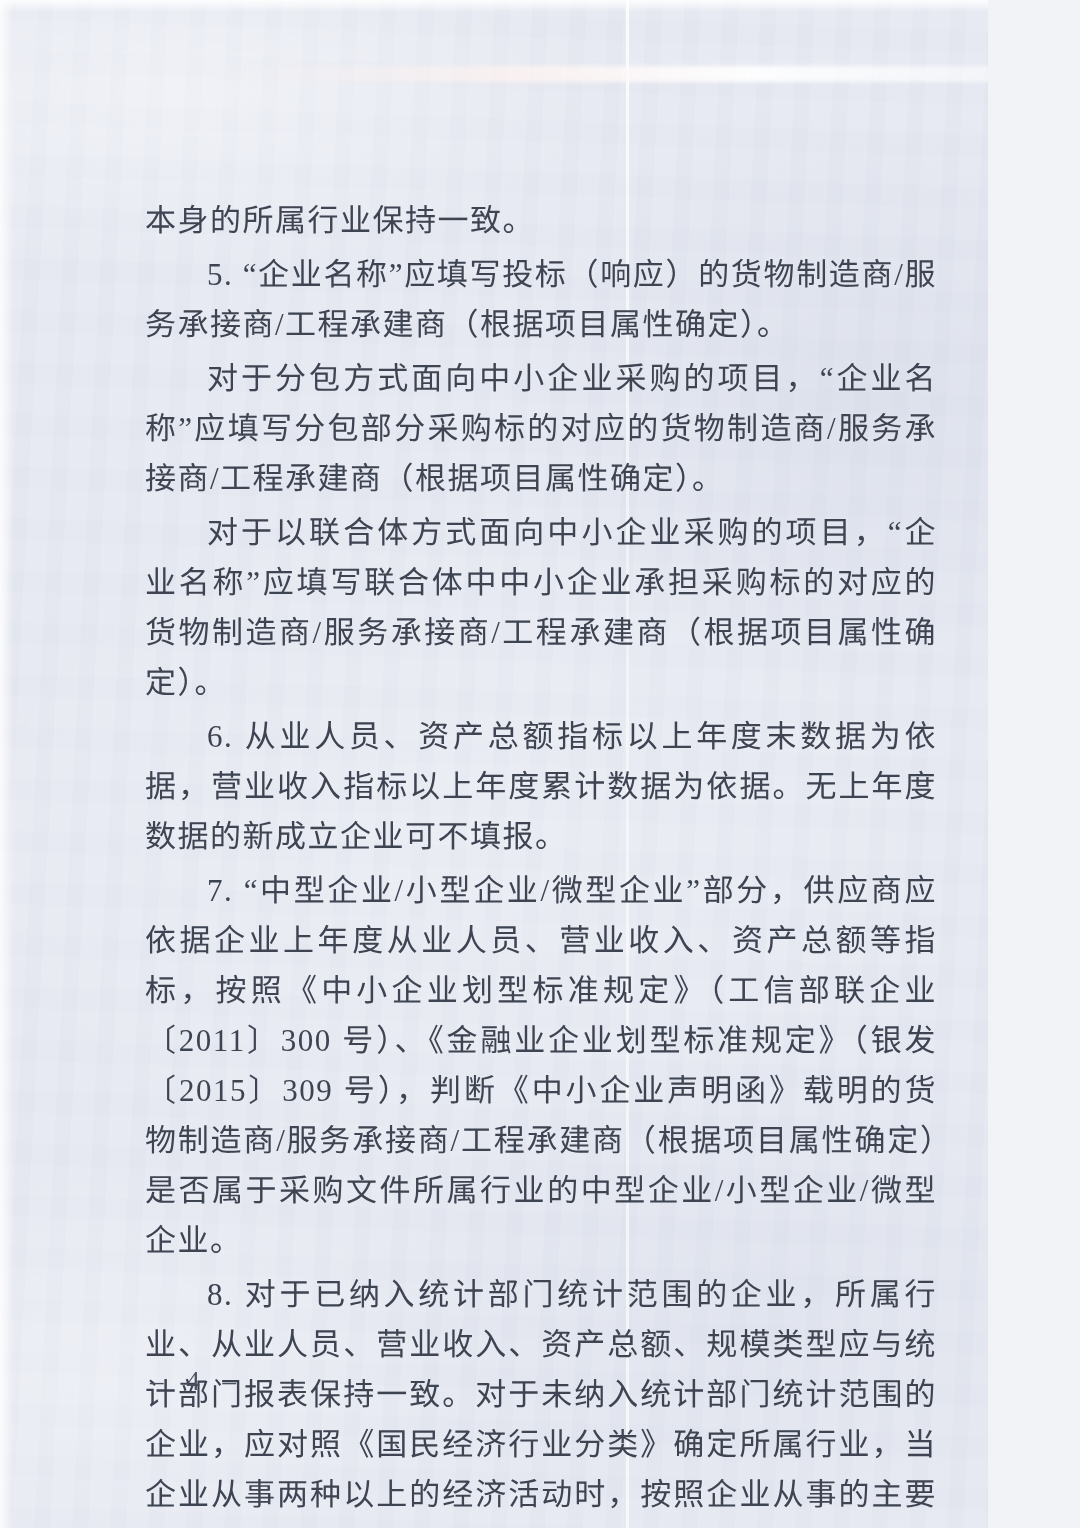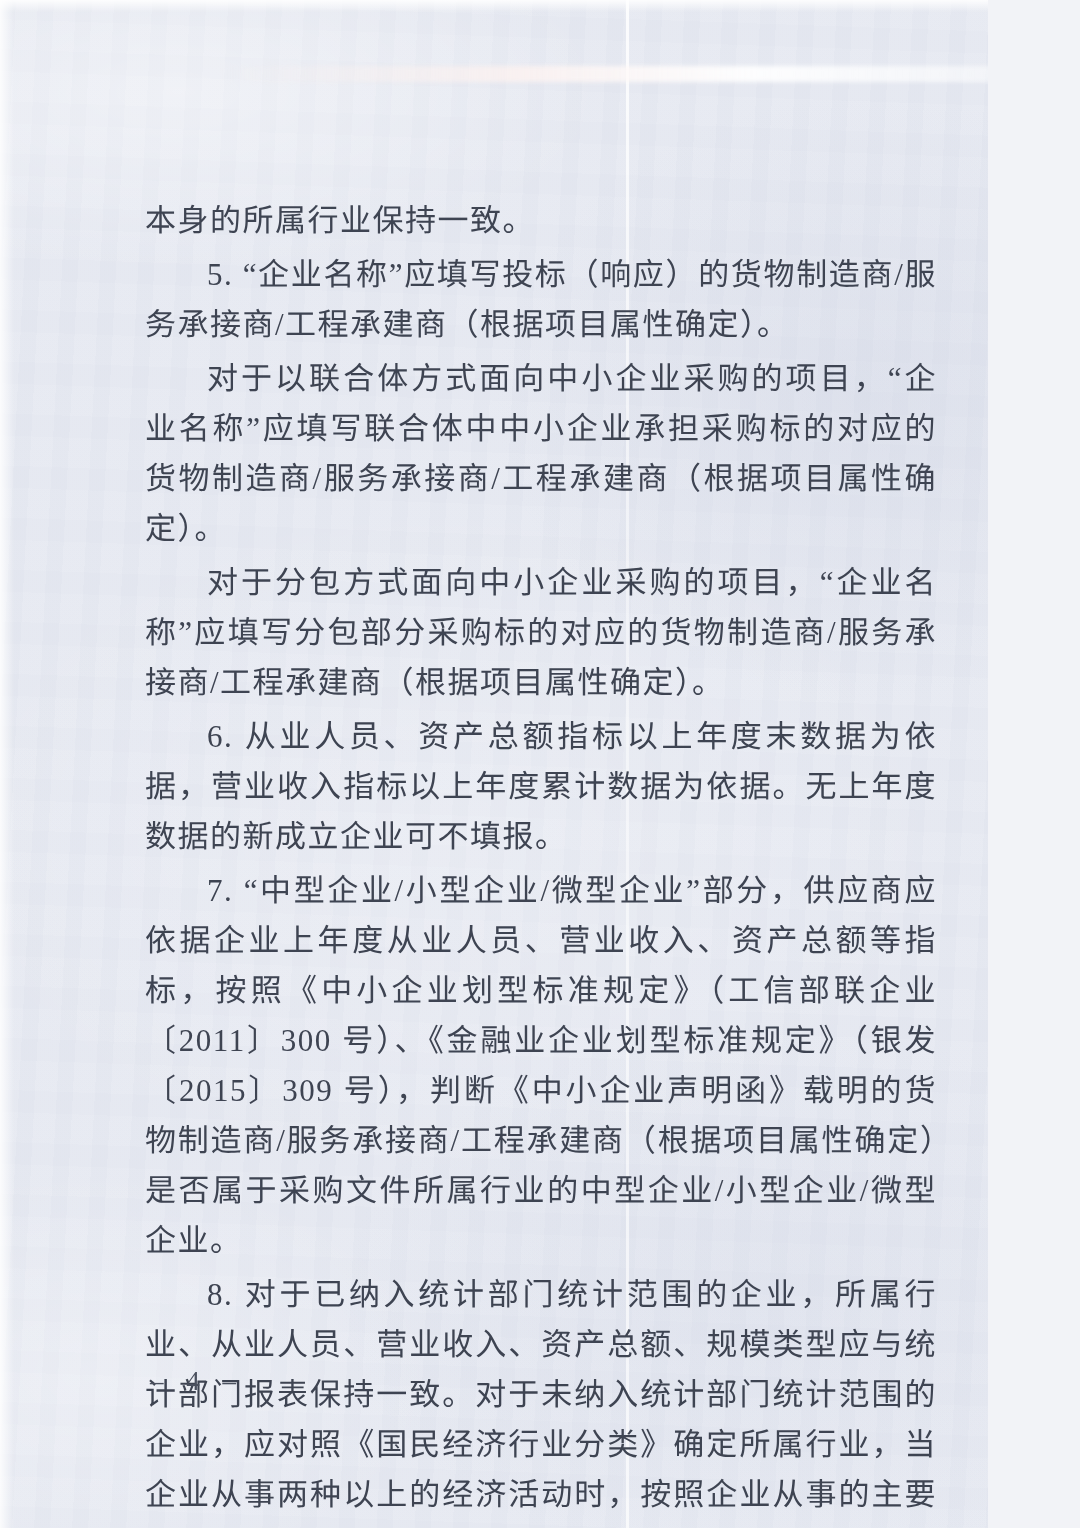--- a/index.html
+++ b/index.html
@@ -65,22 +65,22 @@
 <body>
 
 <div class="page">
 
   <div class="fold-line"></div>
   <div class="top-band"></div>
 
   <main class="text-block">
     <p class="para">本身的所属行业保持一致。</p>
     <p class="para indent">5. “企业名称”应填写投标（响应）的货物制造商/服务承接商/工程承建商（根据项目属性确定）。</p>
+    <p class="para indent">对于分包方式面向中小企业采购的项目，“企业名称”应填写分包部分采购标的对应的货物制造商/服务承接商/工程承建商（根据项目属性确定）。</p>
     <p class="para indent">对于以联合体方式面向中小企业采购的项目，“企业名称”应填写联合体中中小企业承担采购标的对应的货物制造商/服务承接商/工程承建商（根据项目属性确定）。</p>
-    <p class="para indent">对于分包方式面向中小企业采购的项目，“企业名称”应填写分包部分采购标的对应的货物制造商/服务承接商/工程承建商（根据项目属性确定）。</p>
     <p class="para indent">6. 从业人员、资产总额指标以上年度末数据为依据，营业收入指标以上年度累计数据为依据。无上年度数据的新成立企业可不填报。</p>
     <p class="para indent">7. “中型企业/小型企业/微型企业”部分，供应商应依据企业上年度从业人员、营业收入、资产总额等指标，按照《中小企业划型标准规定》（工信部联企业〔2011〕300 号）、《金融业企业划型标准规定》（银发〔2015〕309 号），判断《中小企业声明函》载明的货物制造商/服务承接商/工程承建商（根据项目属性确定）是否属于采购文件所属行业的中型企业/小型企业/微型企业。</p>
     <p class="para indent">8. 对于已纳入统计部门统计范围的企业，所属行业、从业人员、营业收入、资产总额、规模类型应与统计部门报表保持一致。对于未纳入统计部门统计范围的企业，应对照《国民经济行业分类》确定所属行业，当企业从事两种以上的经济活动时，按照企业从事的主要活动确定所属行业；从业人员、营业收入、资产总</p>
   </main>
 
   <div class="page-number">– 4 –</div>
 
 </div>
 
 </body></html>

